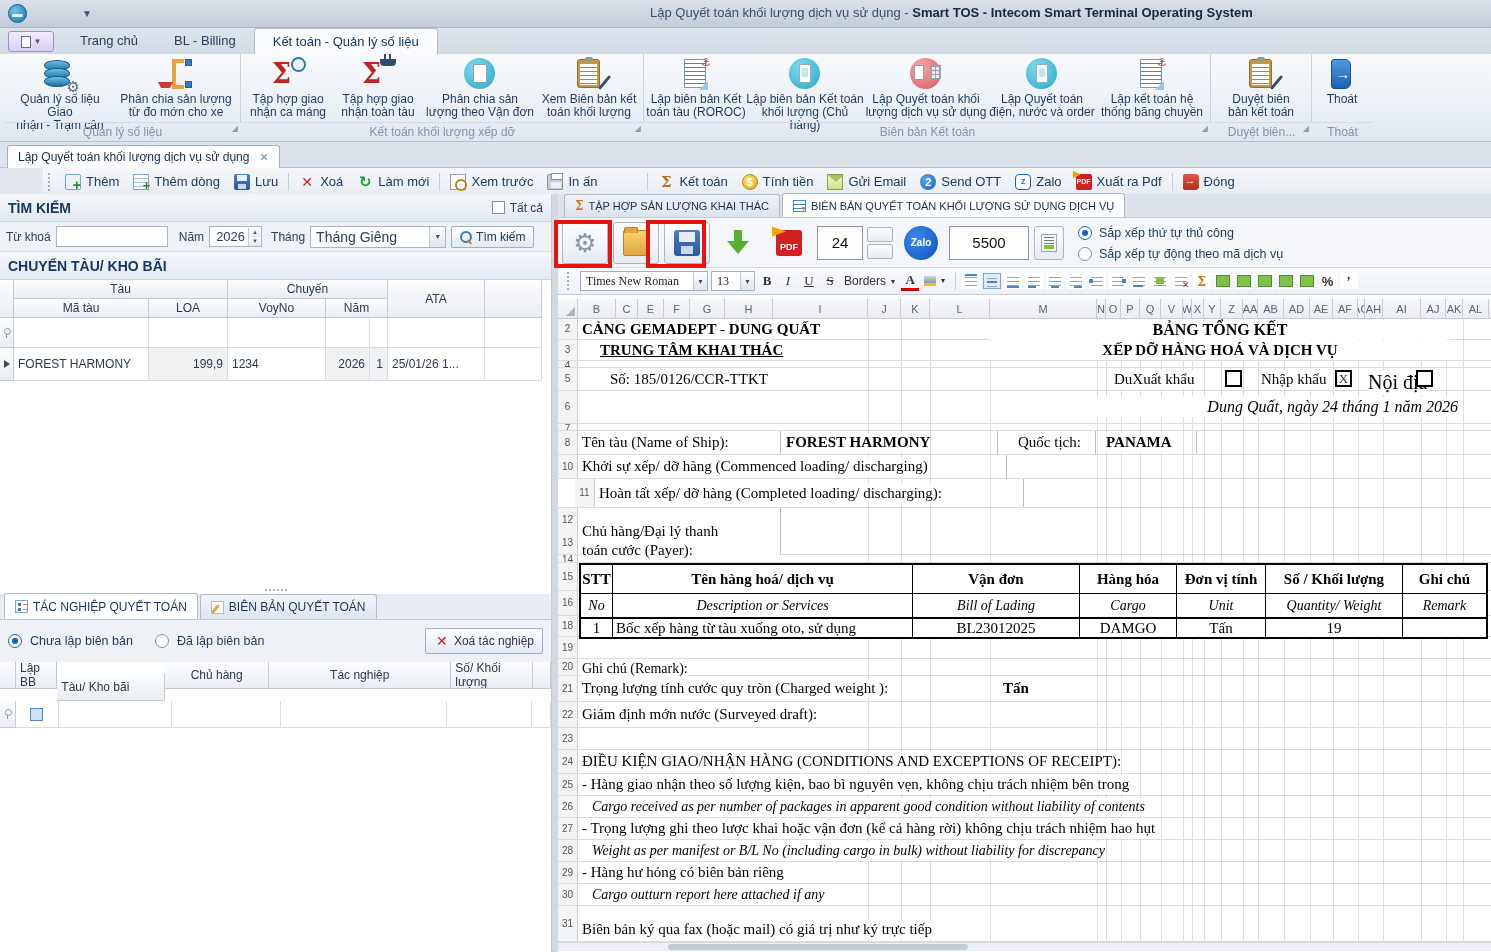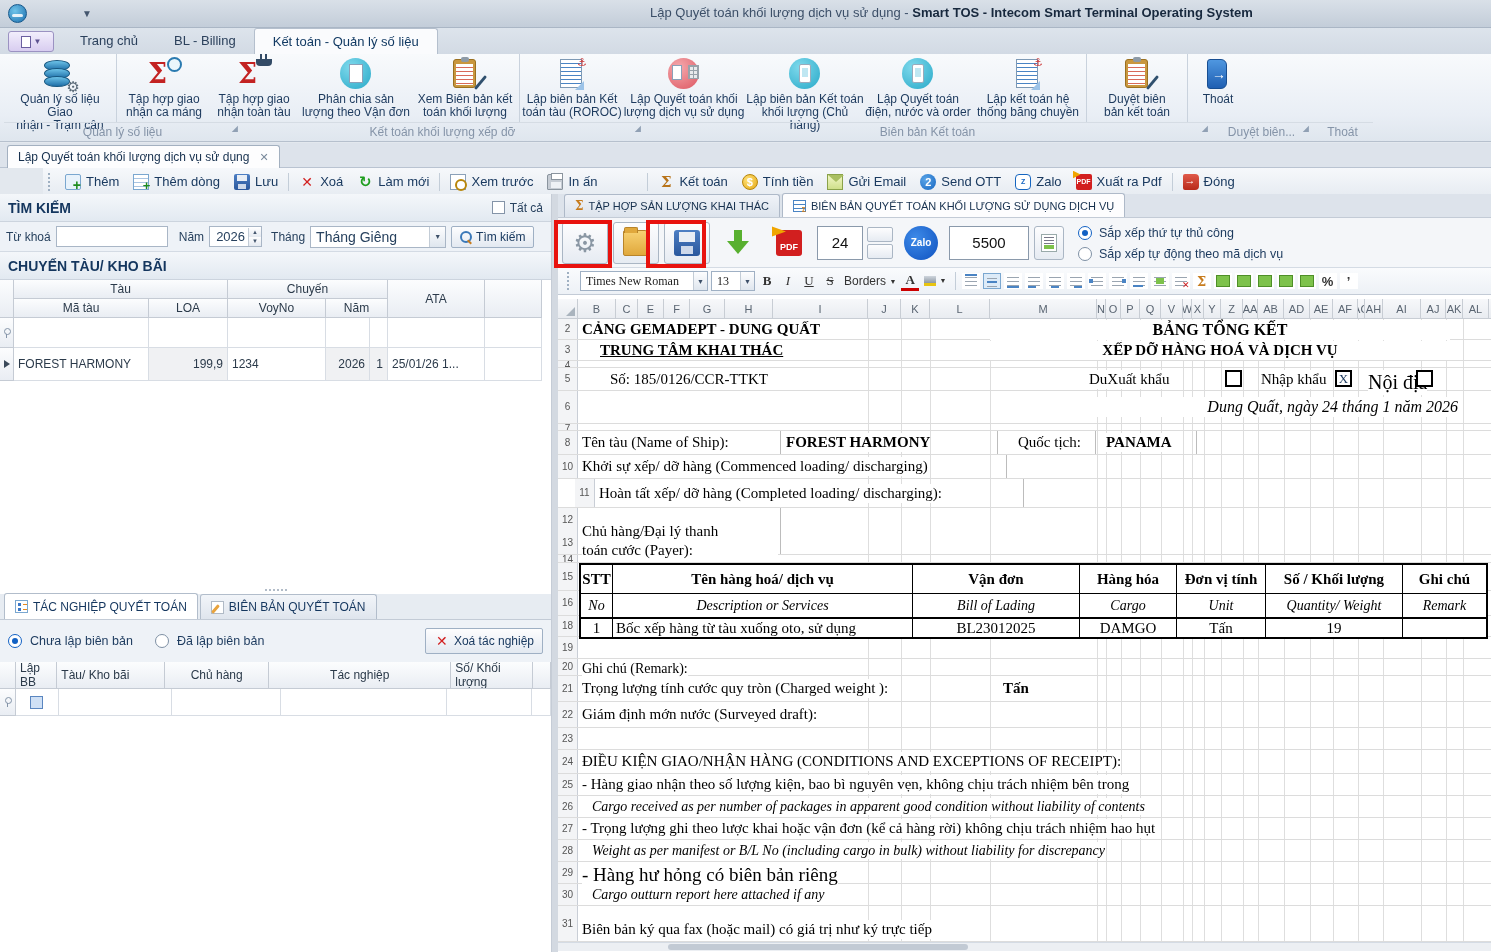--- a/index.html
+++ b/index.html
@@ -282,20 +282,30 @@
           <div class="rbtn" style="width: 108px;">
             <div class="ric">
               <div class="db-disc" style="top: 3px;"></div>
               <div class="db-disc" style="top: 11px;"></div>
               <div class="db-disc" style="top: 19px;"></div>
               <span class="s gear">⚙</span>
             </div>
             <div class="cap">Quản lý số liệu Giao
 nhận - Trạm cân</div>
           </div>
+          <div class="rbtn" style="width: 124px;">
+            <div class="ric">
+              <span class="s brk"></span>
+              <span class="s bluesq" style="top: 2px;"></span>
+              <span class="s bluesq" style="top: 24px;"></span>
+              <span class="s boat"></span>
+            </div>
+            <div class="cap">Phân chia sản lượng
+từ đo mớn cho xe</div>
+          </div>
         </div>
         <div class="rgroup">
           <div class="rbtn" style="width: 90px;">
             <div class="ric">
               <span class="s sigma">Σ</span>
               <span class="s mini"></span>
             </div>
             <div class="cap">Tập hợp giao
 nhận ca máng</div>
           </div>
@@ -328,36 +338,36 @@
         <div class="rgroup">
           <div class="rbtn" style="width: 100px;">
             <div class="ric">
               <span class="s docpg"></span>
               <span class="s docfold"></span>
               <span class="s anch">⚓</span>
             </div>
             <div class="cap">Lập biên bản Kết
 toán tàu (ROROC)</div>
           </div>
+          <div class="rbtn" style="width: 118px;">
+            <div class="ric">
+              <span class="s circ teal"></span>
+              <span class="s phone"></span>
+            </div>
+            <div class="cap">Lập biên bản Kết toán
+khối lượng (Chủ hàng)</div>
+          </div>
           <div class="rbtn" style="width: 124px;">
             <div class="ric">
               <span class="s circ reddish"></span>
               <span class="s page stripes-blue" style="left: 6px; top: 8px; width: 10px; height: 15px;"></span>
               <span class="s calcpad"></span>
             </div>
             <div class="cap">Lập Quyết toán khối
 lượng dịch vụ sử dụng</div>
-          </div>
-          <div class="rbtn" style="width: 118px;">
-            <div class="ric">
-              <span class="s circ teal"></span>
-              <span class="s phone"></span>
-            </div>
-            <div class="cap">Lập biên bản Kết toán
-khối lượng (Chủ hàng)</div>
           </div>
           <div class="rbtn" style="width: 108px;">
             <div class="ric">
               <span class="s circ teal"></span>
               <span class="s phone"></span>
             </div>
             <div class="cap">Lập Quyết toán
 điện, nước và order</div>
           </div>
           <div class="rbtn" style="width: 112px;">
@@ -577,21 +587,21 @@
         <span style="flex:1"></span>
         <div class="btn" style="height:26px">
           <span class="mi mi-x">✕</span>
           <span>Xoá tác nghiệp</span>
         </div>
       </div>
       <div id="ops-grid" class="grid">
           <div class="grow">
             <div class="ind" style="width: 16px; height: 27px;"></div>
             <div class="gh" style="width: 43px; height: 27px; justify-content: flex-start; padding: 0px 4px;">Lập BB</div>
-            <div class="gh" style="width: 113px; height: 27px; justify-content: flex-start; padding: 0px 4px;">Tàu/ Kho bãi</div>
+            <div class="gh" style="width: 113px; height: 27px; justify-content: flex-start; padding: 0px 4px; margin-top: 12px;">Tàu/ Kho bãi</div>
             <div class="gh" style="width: 109px; height: 27px; justify-content: center; padding: 0px 4px;">Chủ hàng</div>
             <div class="gh" style="width: 191px; height: 27px; justify-content: center; padding: 0px 4px;">Tác nghiệp</div>
             <div class="gh" style="width: 85px; height: 27px; justify-content: center; padding: 0px 4px;">Số/ Khối lượng</div>
             <div class="gh" style="width: 19px; height: 27px; justify-content: flex-start; padding: 0px 4px;"></div>
           </div>
           <div class="grow">
             <div class="ind" style="width: 16px; height: 27px;">
               <span class="pin"></span>
             </div>
             <div class="gc" style="width: 43px; height: 27px;">
@@ -840,21 +850,21 @@
             <span class="gn">4</span>
           </div>
           <div class="rowc"></div>
         </div>
         <div class="srow" style="height: 23px;">
           <div class="gut">
             <span class="gn">5</span>
           </div>
           <div class="rowc">
             <span class="sc " style="left: 32px; font-size: 15px; top: 1.75px;">Số: 185/0126/CCR-TTKT</span>
-            <span class="sc " style="left: 511px; font-size: 15px; top: 1.75px;">DuXuất khẩu</span>
+            <span class="sc " style="left: 536px; font-size: 15px; top: 1.75px;">DuXuất khẩu</span>
             <div class="cbox" style="left: 647px; top: 1.5px;"></div>
             <span class="sc " style="left: 683px; font-size: 15px; top: 1.75px;">Nhập khẩu</span>
             <div class="cbox" style="left: 757px; top: 1.5px;">X</div>
             <span class="sc " style="left: 790px; font-size: 20px; top: 1.75px;">Nội địa</span>
             <div class="cbox" style="left: 838px; top: 1.5px;"></div>
           </div>
         </div>
         <div class="srow" style="height: 33px;">
           <div class="gut">
             <span class="gn">6</span>
@@ -1012,21 +1022,21 @@
           </div>
           <div class="rowc">
             <span class="sc i" style="left: 14px; font-size: 14px; top: 1.9px;">Weight as per manifest or B/L No (including cargo in bulk) without liability for discrepancy</span>
           </div>
         </div>
         <div class="srow" style="height: 22px;">
           <div class="gut">
             <span class="gn">29</span>
           </div>
           <div class="rowc">
-            <span class="sc " style="left: 4px; font-size: 19px; top: 1.25px;">- Hàng hư hỏng có biên bản riêng</span>
+            <span class="sc " style="left: 4px; font-size: 15px; top: 1.25px;">- Hàng hư hỏng có biên bản riêng</span>
           </div>
         </div>
         <div class="srow" style="height: 22px;">
           <div class="gut">
             <span class="gn">30</span>
           </div>
           <div class="rowc">
             <span class="sc i" style="left: 14px; font-size: 14px; top: 1.9px;">Cargo outturn report here attached if any</span>
           </div>
         </div>

